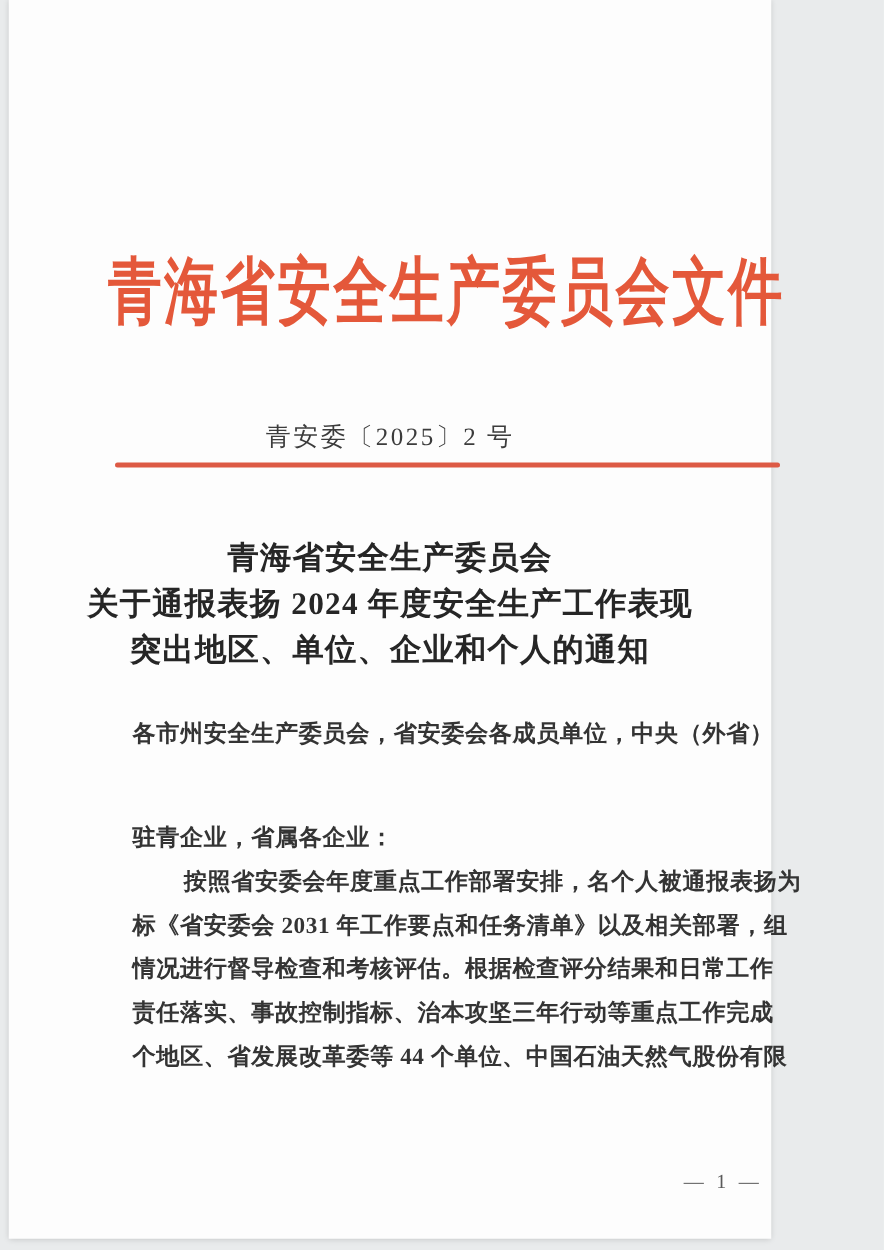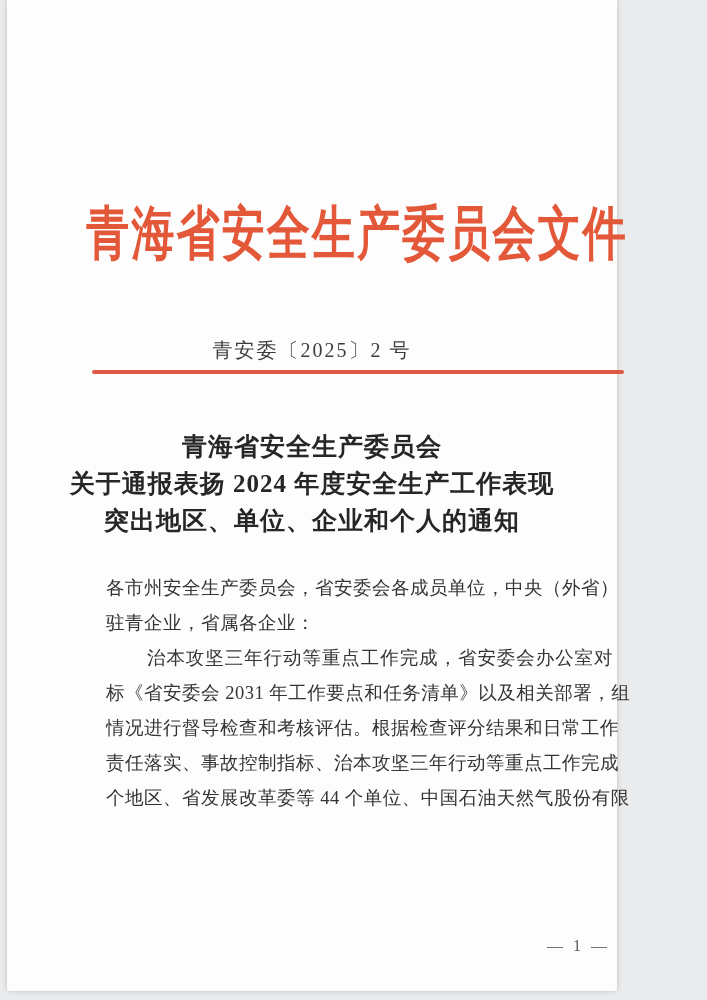--- a/index.html
+++ b/index.html
@@ -82,23 +82,25 @@
     color: #343434;
   }
   .line {
     height: 35px;
     line-height: 35px;
     text-align: justify;
     text-align-last: justify;
     -moz-text-align-last: justify;
     white-space: nowrap;
     letter-spacing: 0.5px;
+    font-weight: bold;
   }
   .line--open {
     text-align-last: left;
+    margin-top: 48px;
     -moz-text-align-last: left;
   }
   .line--indent {
     padding-left: 41px;
   }
   .page-number {
     position: absolute;
     top: 936px;
     left: 540px;
     font-size: 16px;
@@ -122,21 +124,21 @@
 
     <div class="doc-title">
       <div>青海省安全生产委员会</div>
       <div>关于通报表扬 2024 年度安全生产工作表现</div>
       <div>突出地区、单位、企业和个人的通知</div>
     </div>
 
     <div class="body-text">
       <div class="line">各市州安全生产委员会，省安委会各成员单位，中央（外省）</div>
       <div class="line line--open">驻青企业，省属各企业：</div>
-      <div class="line line--indent">治本攻坚三年行动等重点工作完成，省安委会办公室对</div>
+      <div class="line line--indent">按照省安委会年度重点工作部署安排，名个人被通报表扬为</div>
       <div class="line">标《省安委会 2031 年工作要点和任务清单》以及相关部署，组</div>
       <div class="line">情况进行督导检查和考核评估。根据检查评分结果和日常工作</div>
       <div class="line">责任落实、事故控制指标、治本攻坚三年行动等重点工作完成</div>
       <div class="line">个地区、省发展改革委等 44 个单位、中国石油天然气股份有限</div>
     </div>
 
     <div class="page-number">— 1 —</div>
 
   </div>
 </div>

